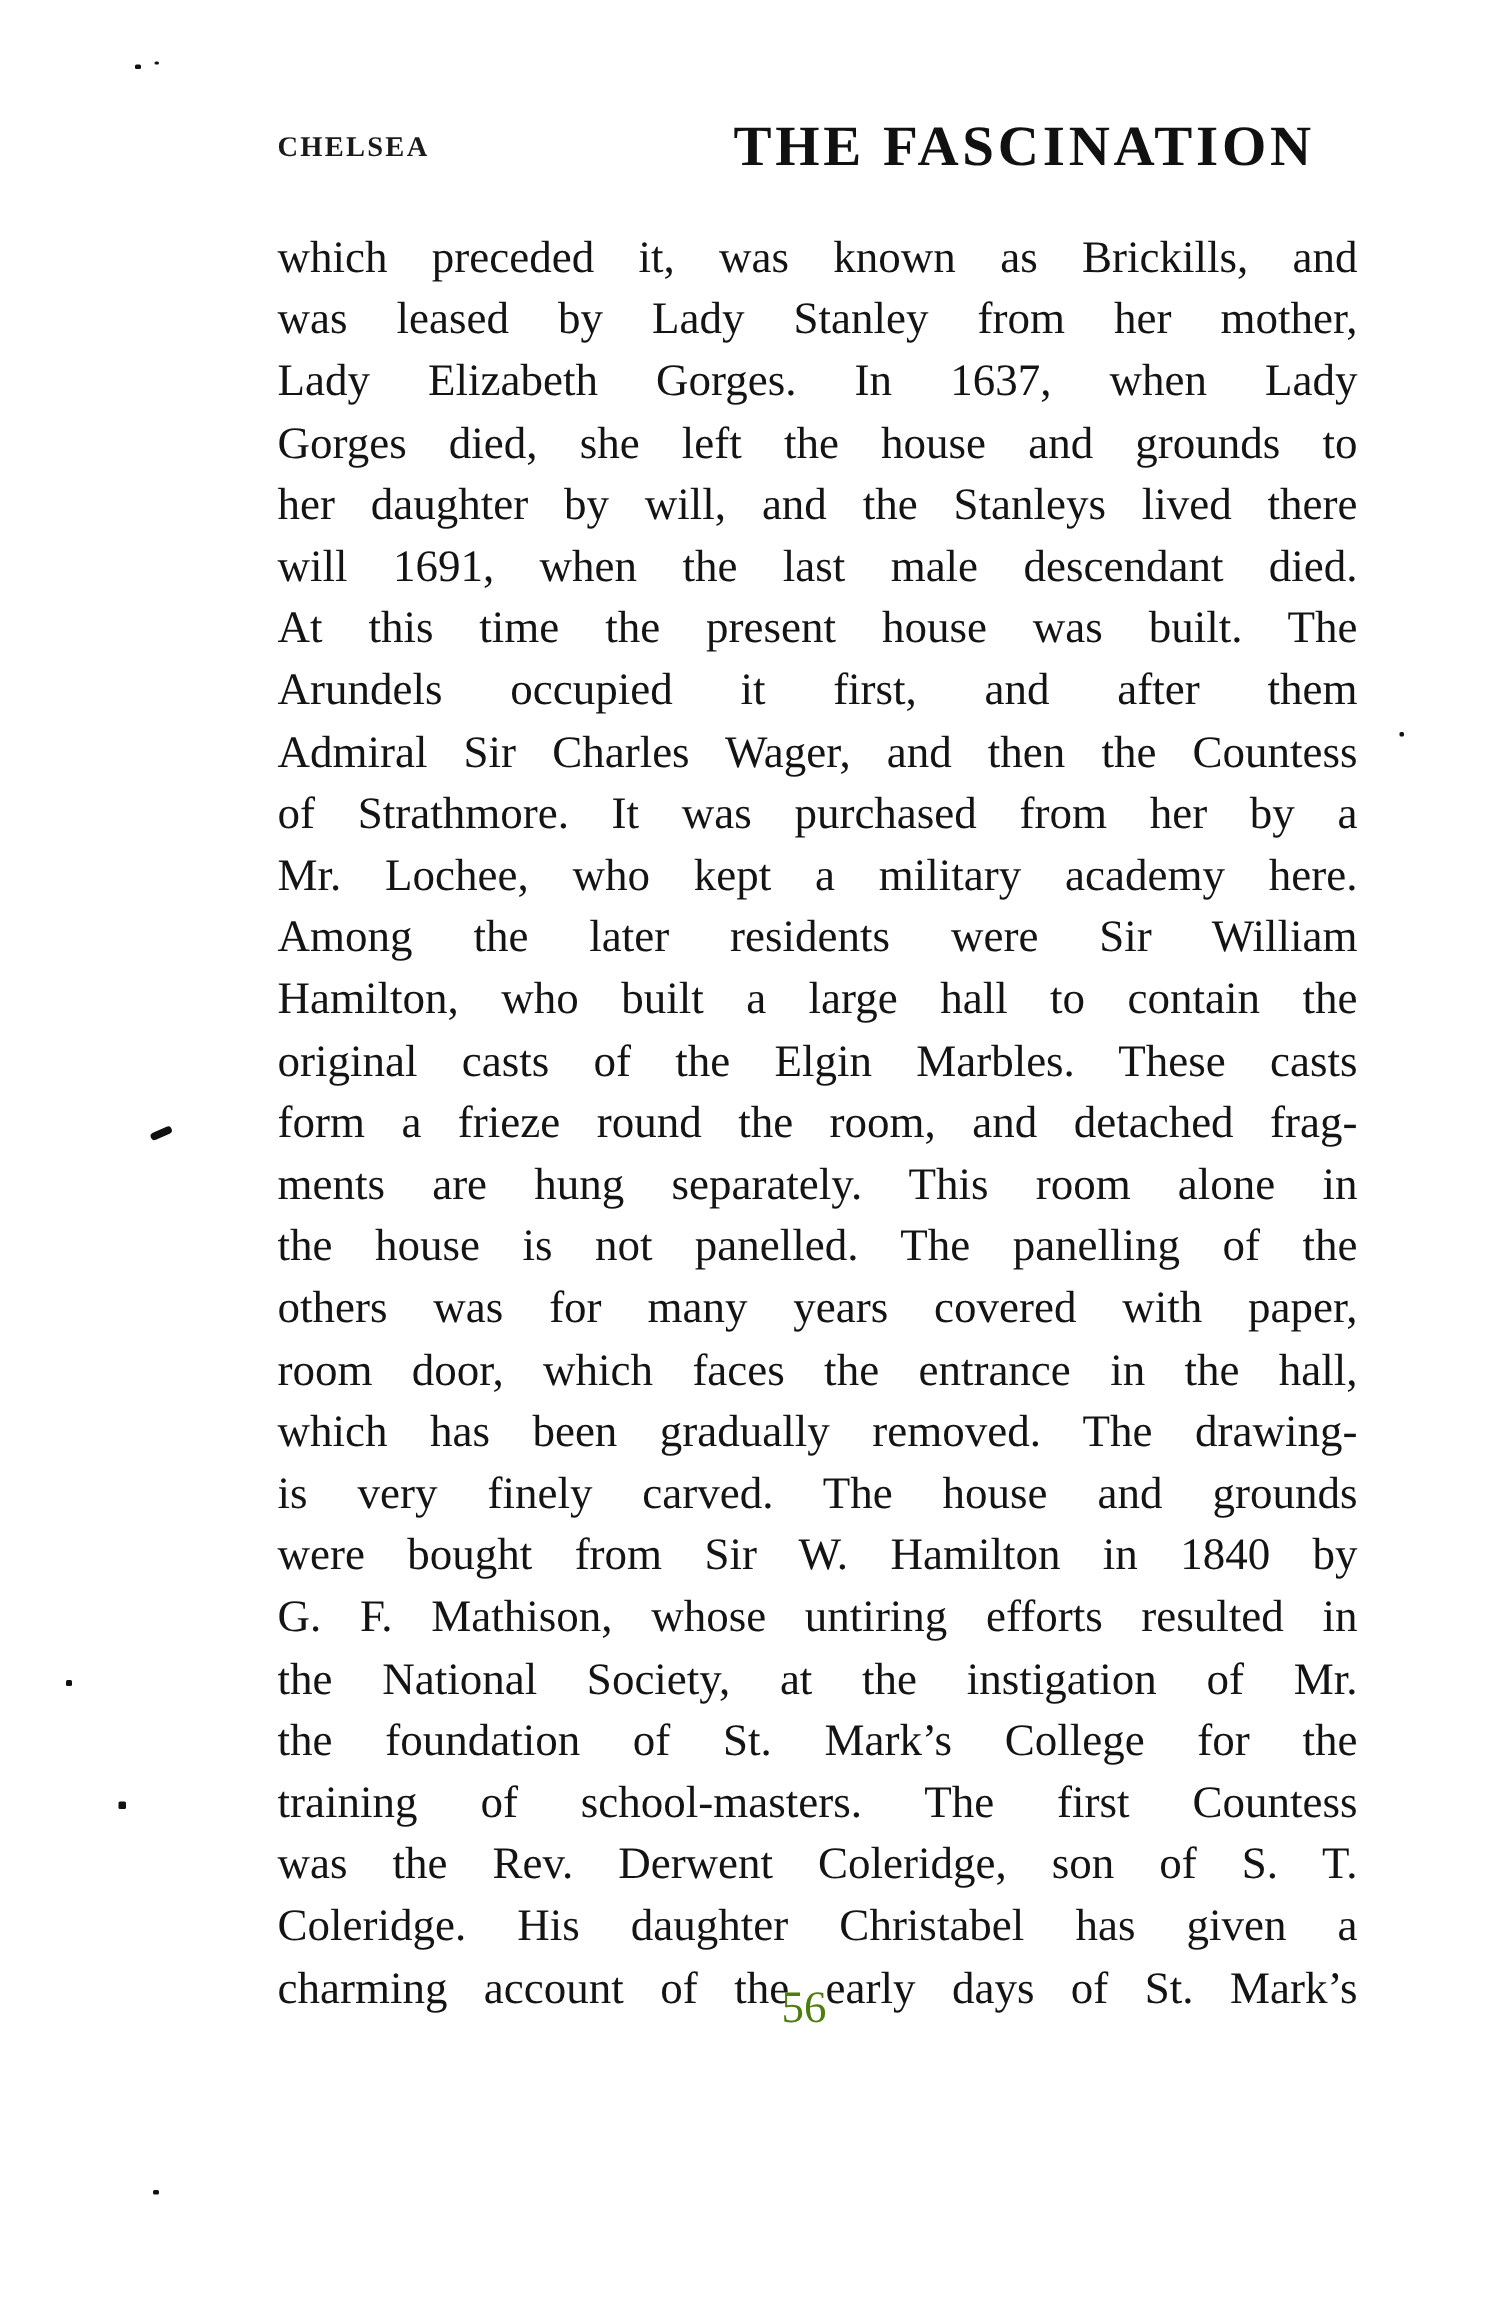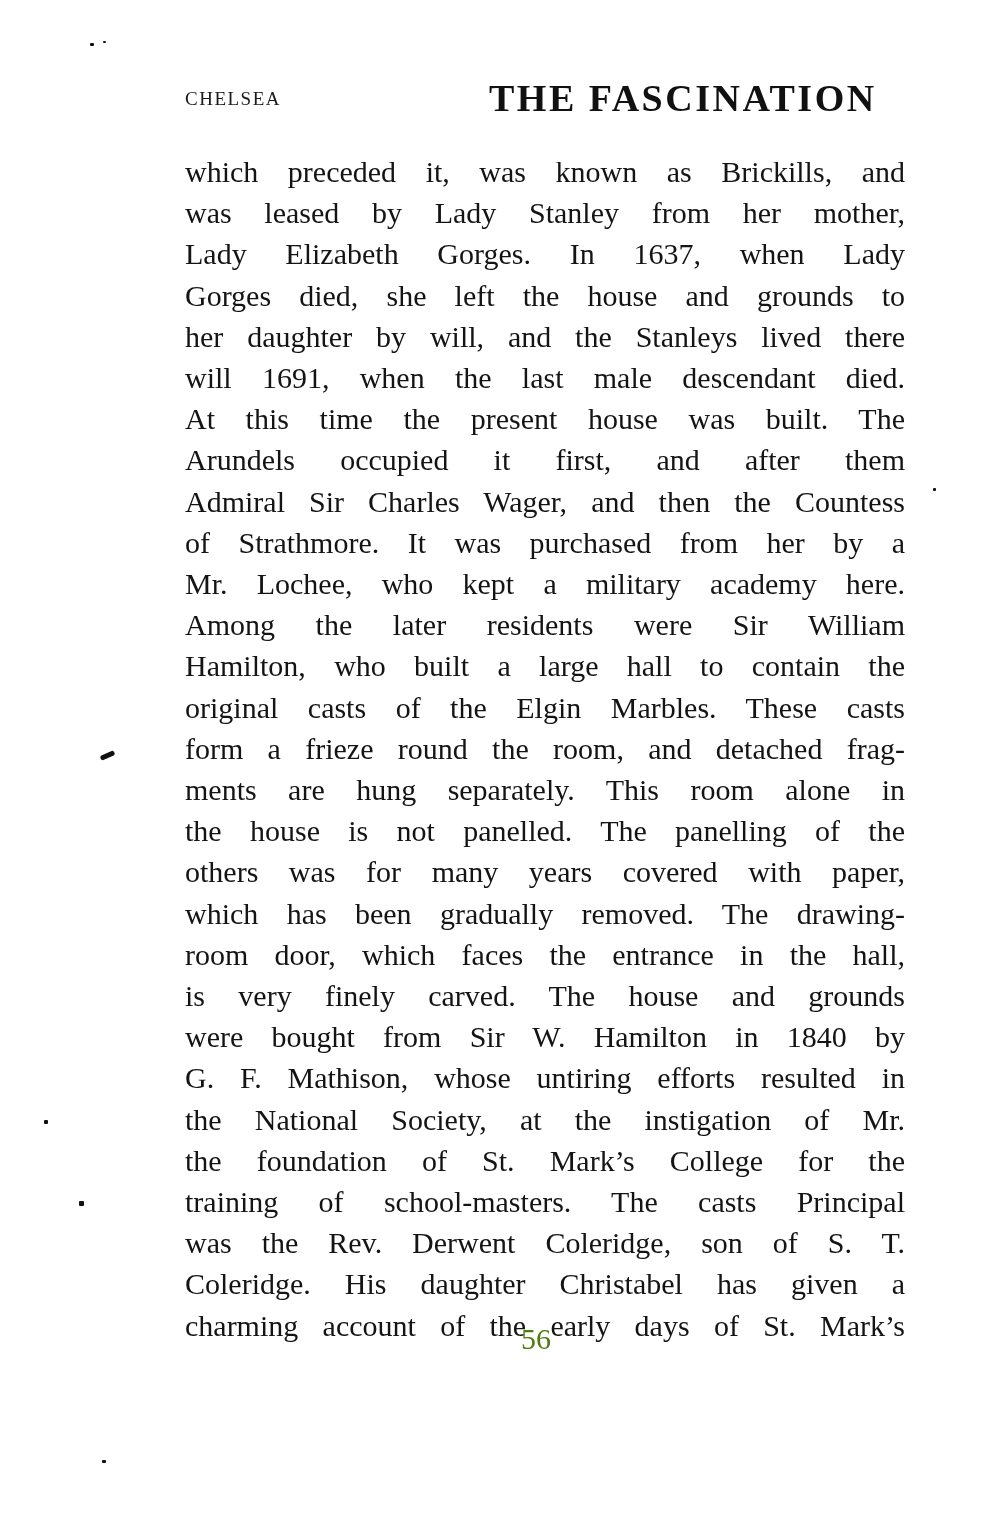--- a/index.html
+++ b/index.html
@@ -14,21 +14,21 @@
     background: #ffffff;
     color: #151515;
     font-family: "Liberation Serif", serif;
     overflow: hidden;
   }
   .running-head {
     position: absolute;
     left: 185px;
     top: 88px;
     font-size: 19px;
-    font-weight: normal;
+    font-weight: bold;
     letter-spacing: 1.5px;
     color: #1a1a1a;
   }
   .header-title {
     position: absolute;
     left: 489px;
     top: 76px;
     font-size: 38px;
     font-weight: bold;
     letter-spacing: 2.5px;
@@ -101,28 +101,28 @@
     <div class="bl">Admiral Sir Charles Wager, and then the Countess</div>
     <div class="bl">of Strathmore.  It was purchased from her by a</div>
     <div class="bl">Mr. Lochee, who kept a military academy here.</div>
     <div class="bl">Among the later residents were Sir William</div>
     <div class="bl">Hamilton, who built a large hall to contain the</div>
     <div class="bl">original casts of the Elgin Marbles.  These casts</div>
     <div class="bl">form a frieze round the room, and detached frag-</div>
     <div class="bl">ments are hung separately.  This room alone in</div>
     <div class="bl">the house is not panelled.  The panelling of the</div>
     <div class="bl">others was for many years covered with paper,</div>
+    <div class="bl">room door, which faces the entrance in the hall,</div>
     <div class="bl">which has been gradually removed.  The drawing-</div>
-    <div class="bl">room door, which faces the entrance in the hall,</div>
     <div class="bl">is very finely carved.  The house and grounds</div>
     <div class="bl">were bought from Sir W. Hamilton in 1840 by</div>
     <div class="bl">G. F. Mathison, whose untiring efforts resulted in</div>
     <div class="bl">the National Society, at the instigation of Mr.</div>
     <div class="bl">the foundation of St. Mark’s College for the</div>
-    <div class="bl">training of school-masters.  The casts Principal</div>
+    <div class="bl">training of school-masters.  The first Countess</div>
     <div class="bl">was the Rev. Derwent Coleridge, son of S. T.</div>
     <div class="bl">Coleridge.  His daughter Christabel has given a</div>
     <div class="bl">charming account of the early days of St. Mark’s</div>
   </div>
 
   <div class="pagenum">56</div>
 
   <div class="speck s1"></div>
   <div class="speck s2"></div>
   <div class="speck s3"></div>

